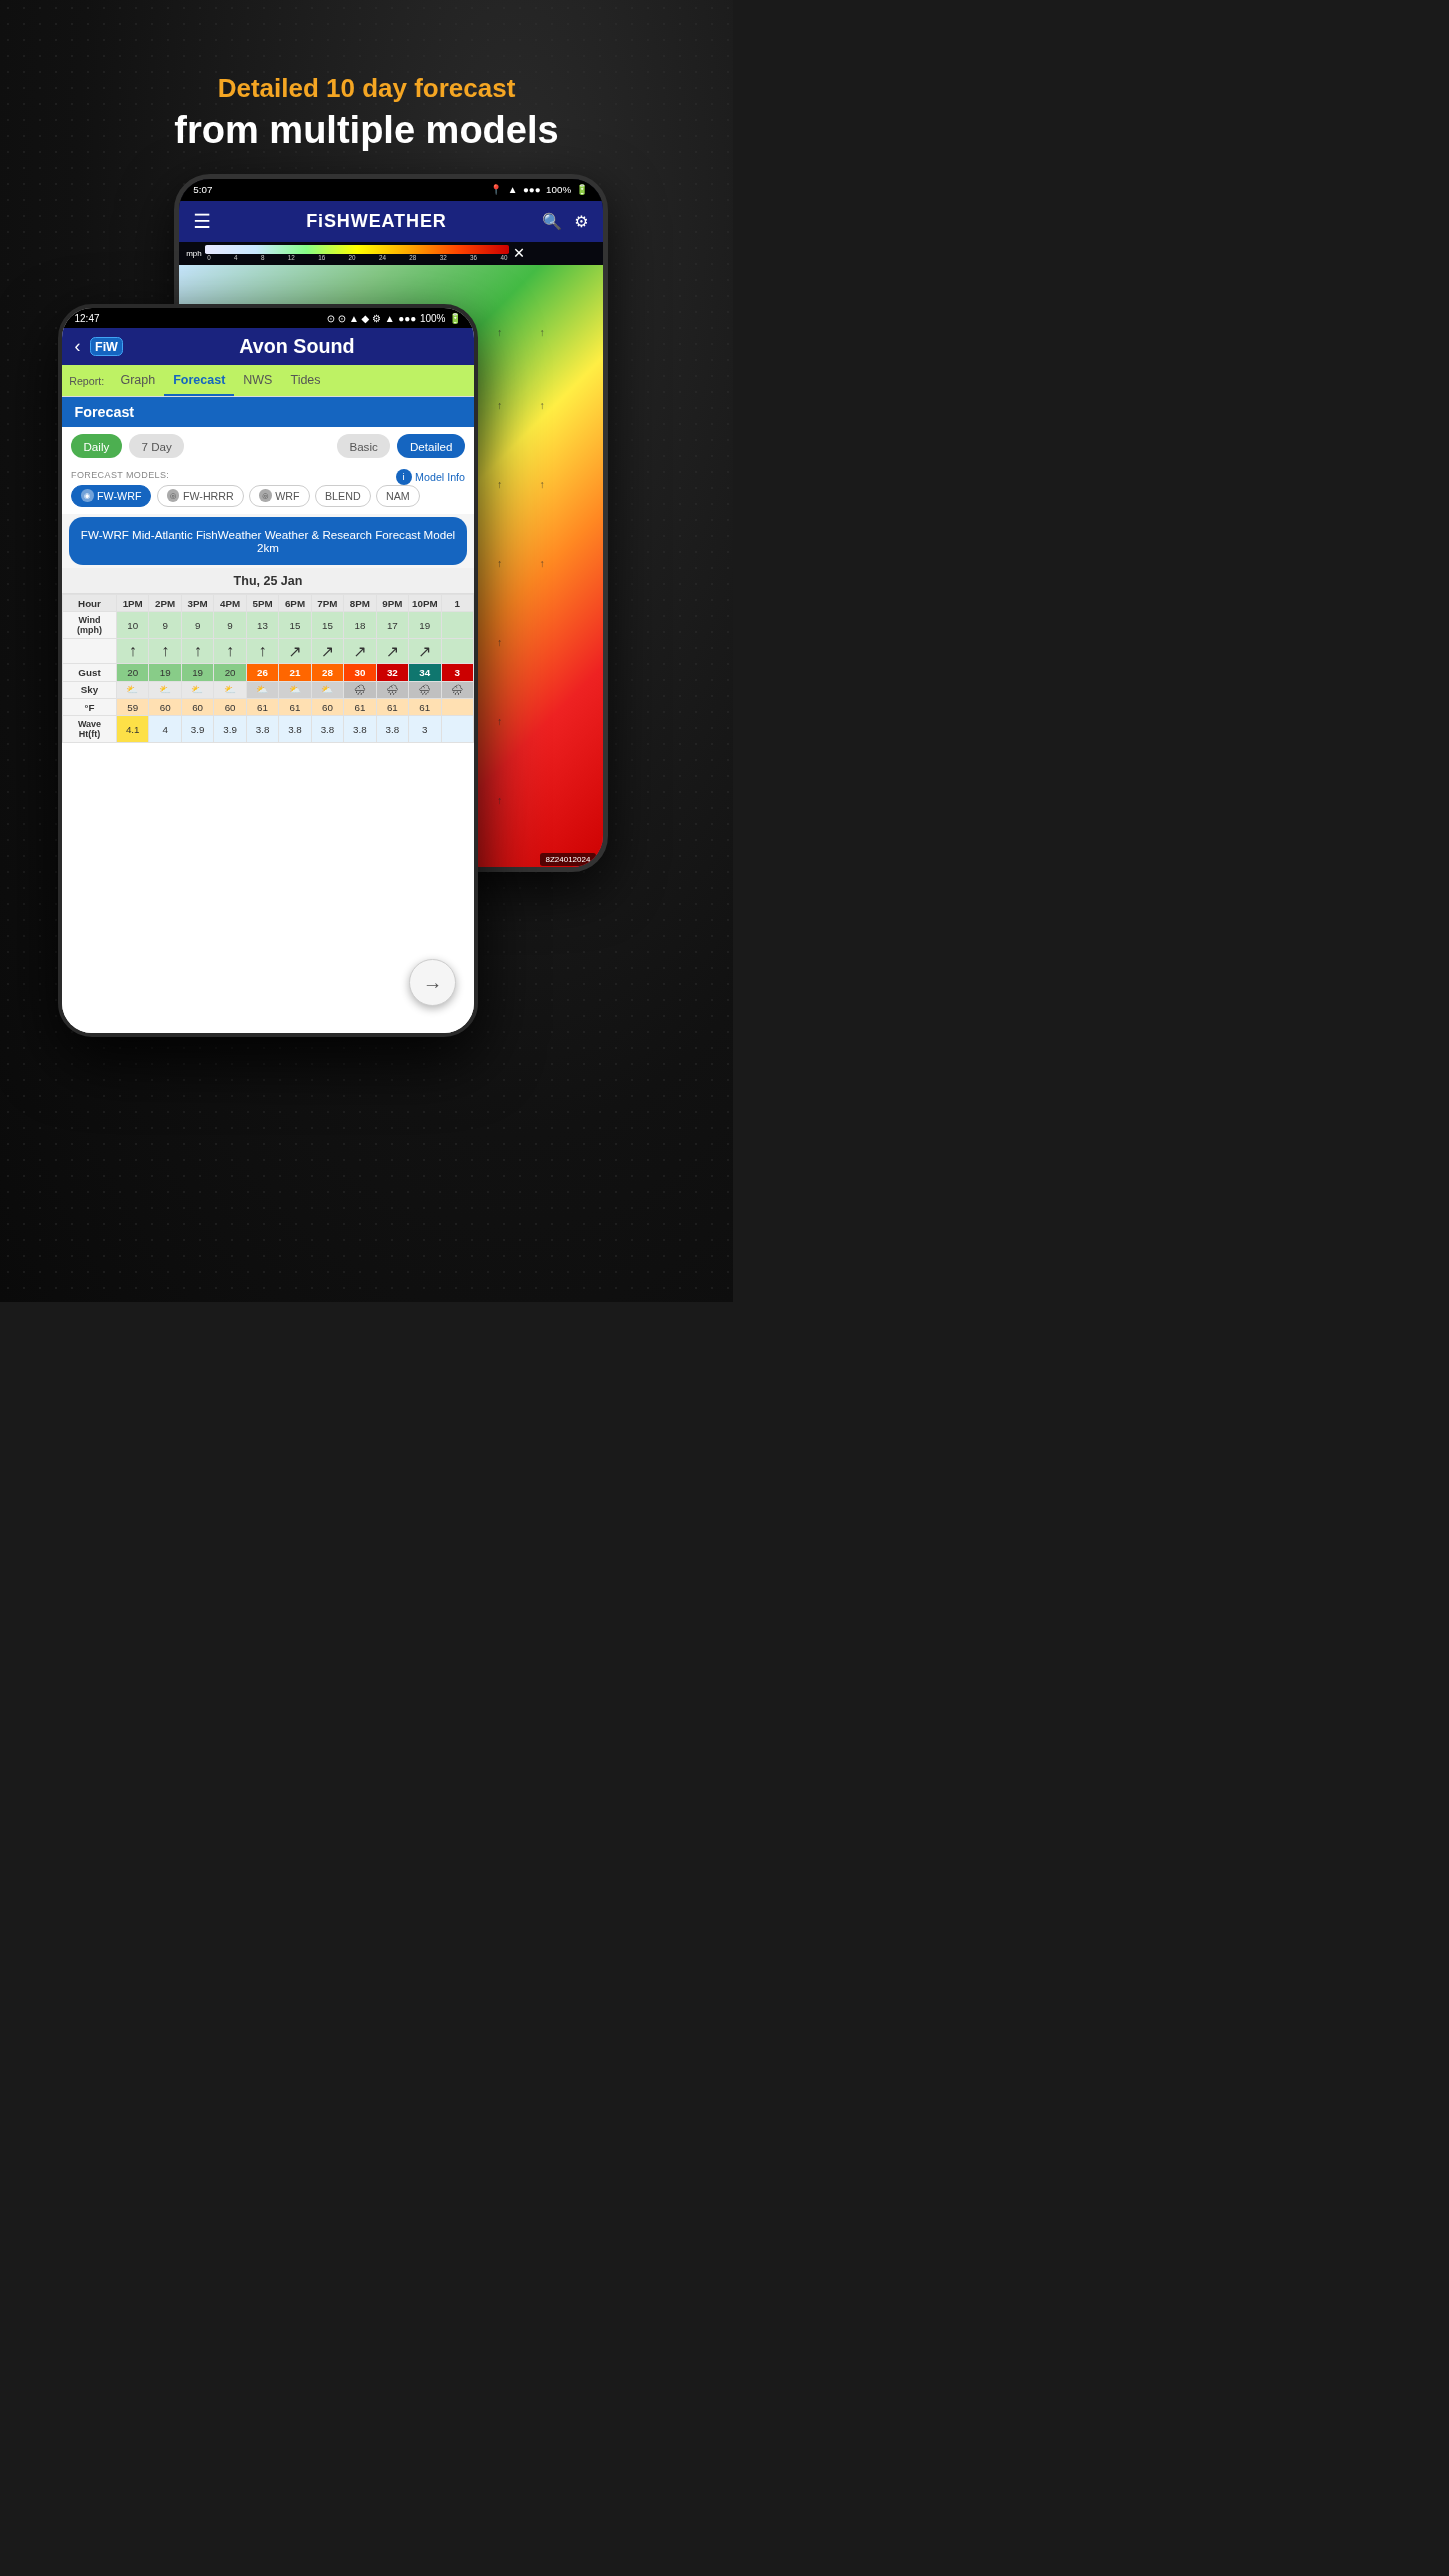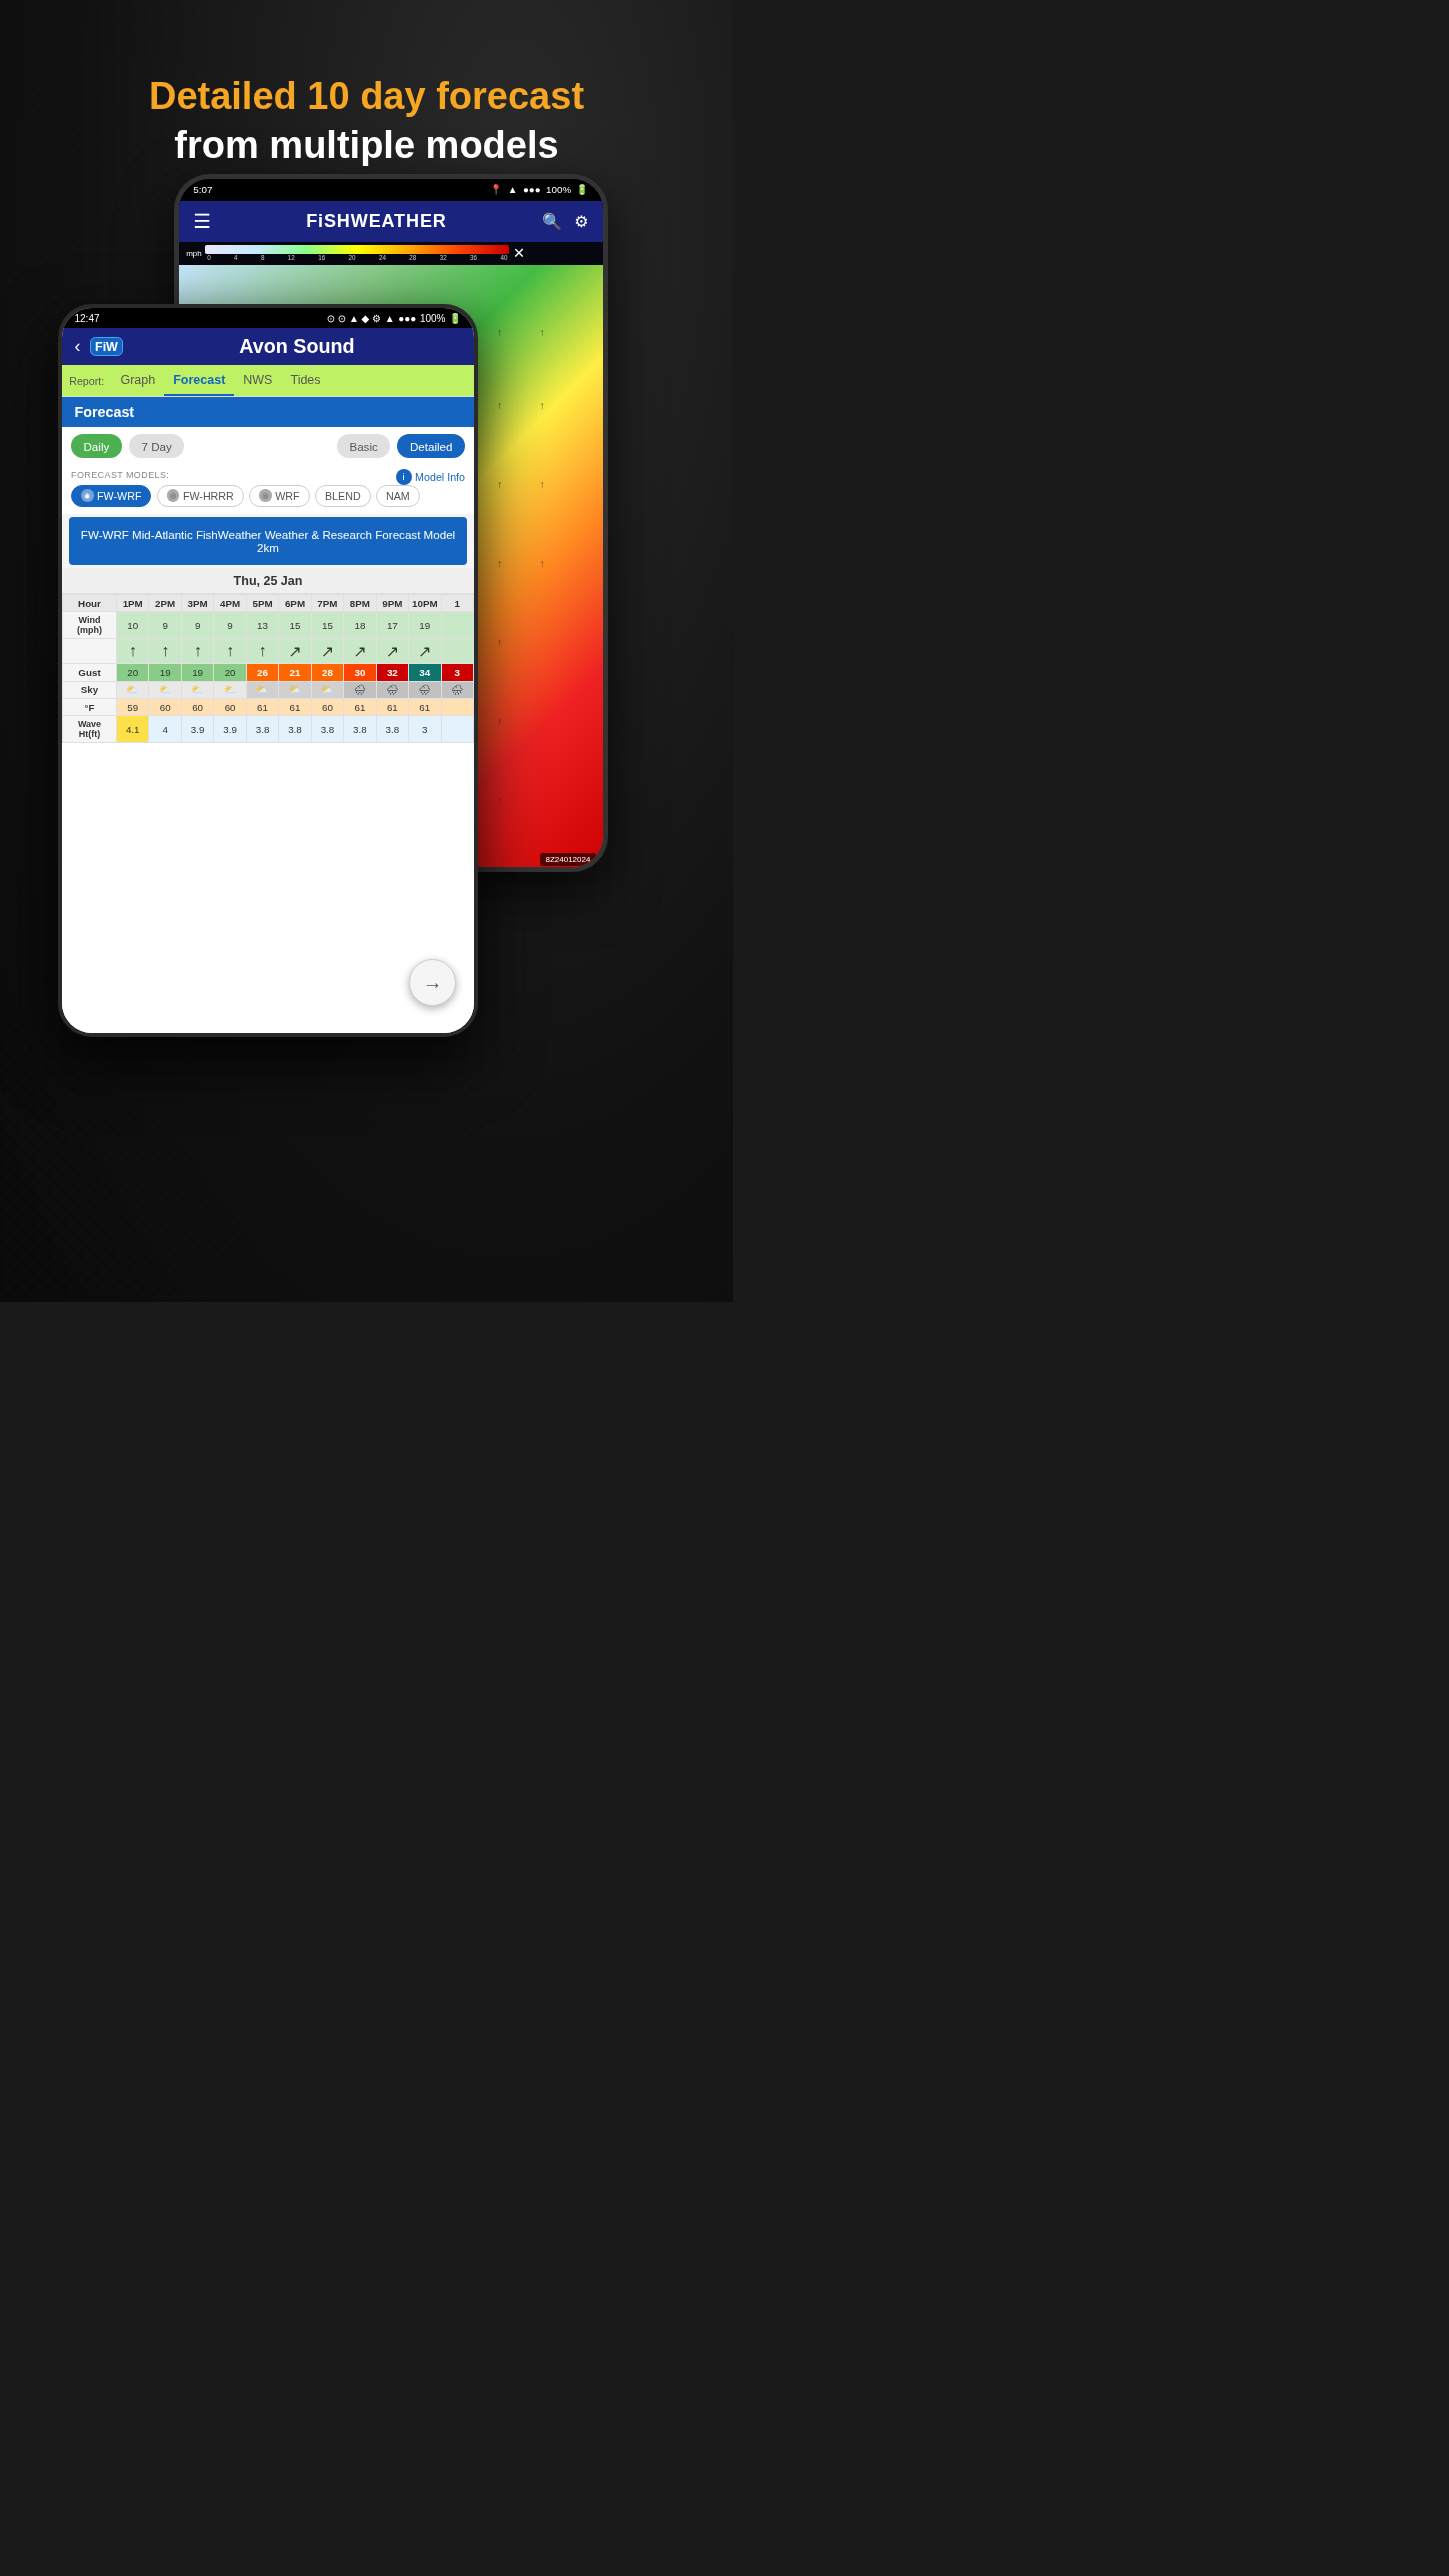--- a/index.html
+++ b/index.html
@@ -29,21 +29,21 @@
 
     
     .hero-text {
       position: absolute;
       top: 72px;
       left: 0; right: 0;
       text-align: center;
       z-index: 10;
     }
     .hero-text h1 {
-      font-size: 38px;
+      font-size: 26px;
       font-weight: bold;
       color: white;
       line-height: 1.3;
     }
     .hero-text h1 span {
       color: #f5a623;
     }
     .hero-text h2 {
       font-size: 38px;
       font-weight: bold;
@@ -327,21 +327,21 @@
     .chip-dot.selected { background: rgba(255,255,255,0.4); }
 
     
     .model-desc-box {
       background: #1565c0;
       color: white;
       font-size: 11.6px;
       text-align: center;
       padding: 10.7px 9px;
       margin: 3.6px 7.2px;
-      border-radius: 4px;
+      border-radius: 14px;
       flex-shrink: 0;
     }
 
     
     .forecast-table-container {
       flex: 1;
       overflow-y: auto;
       background: white;
     }
     .date-header {

